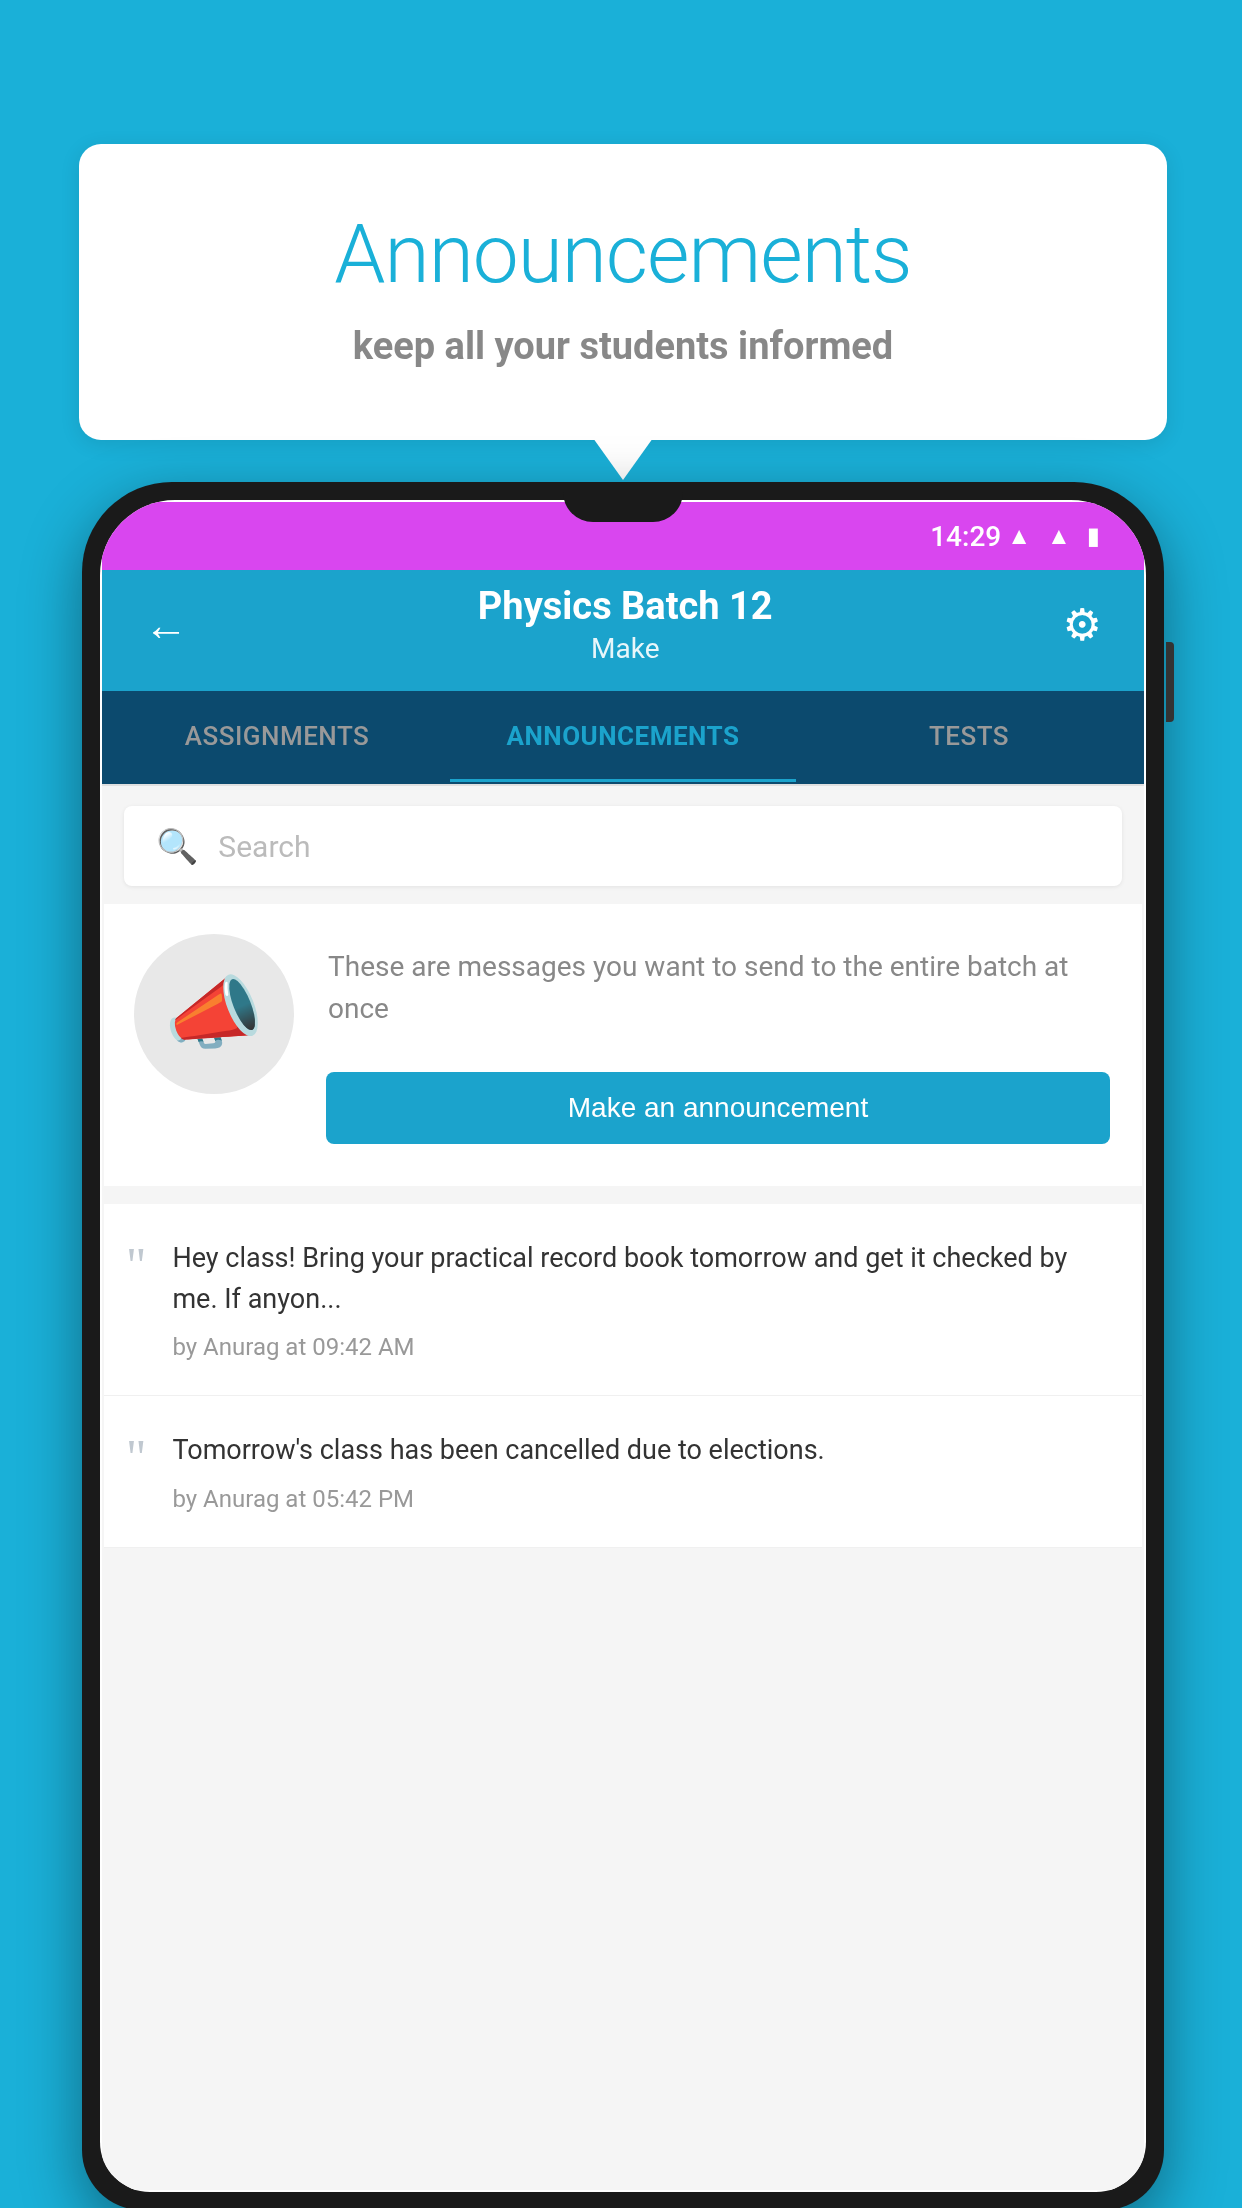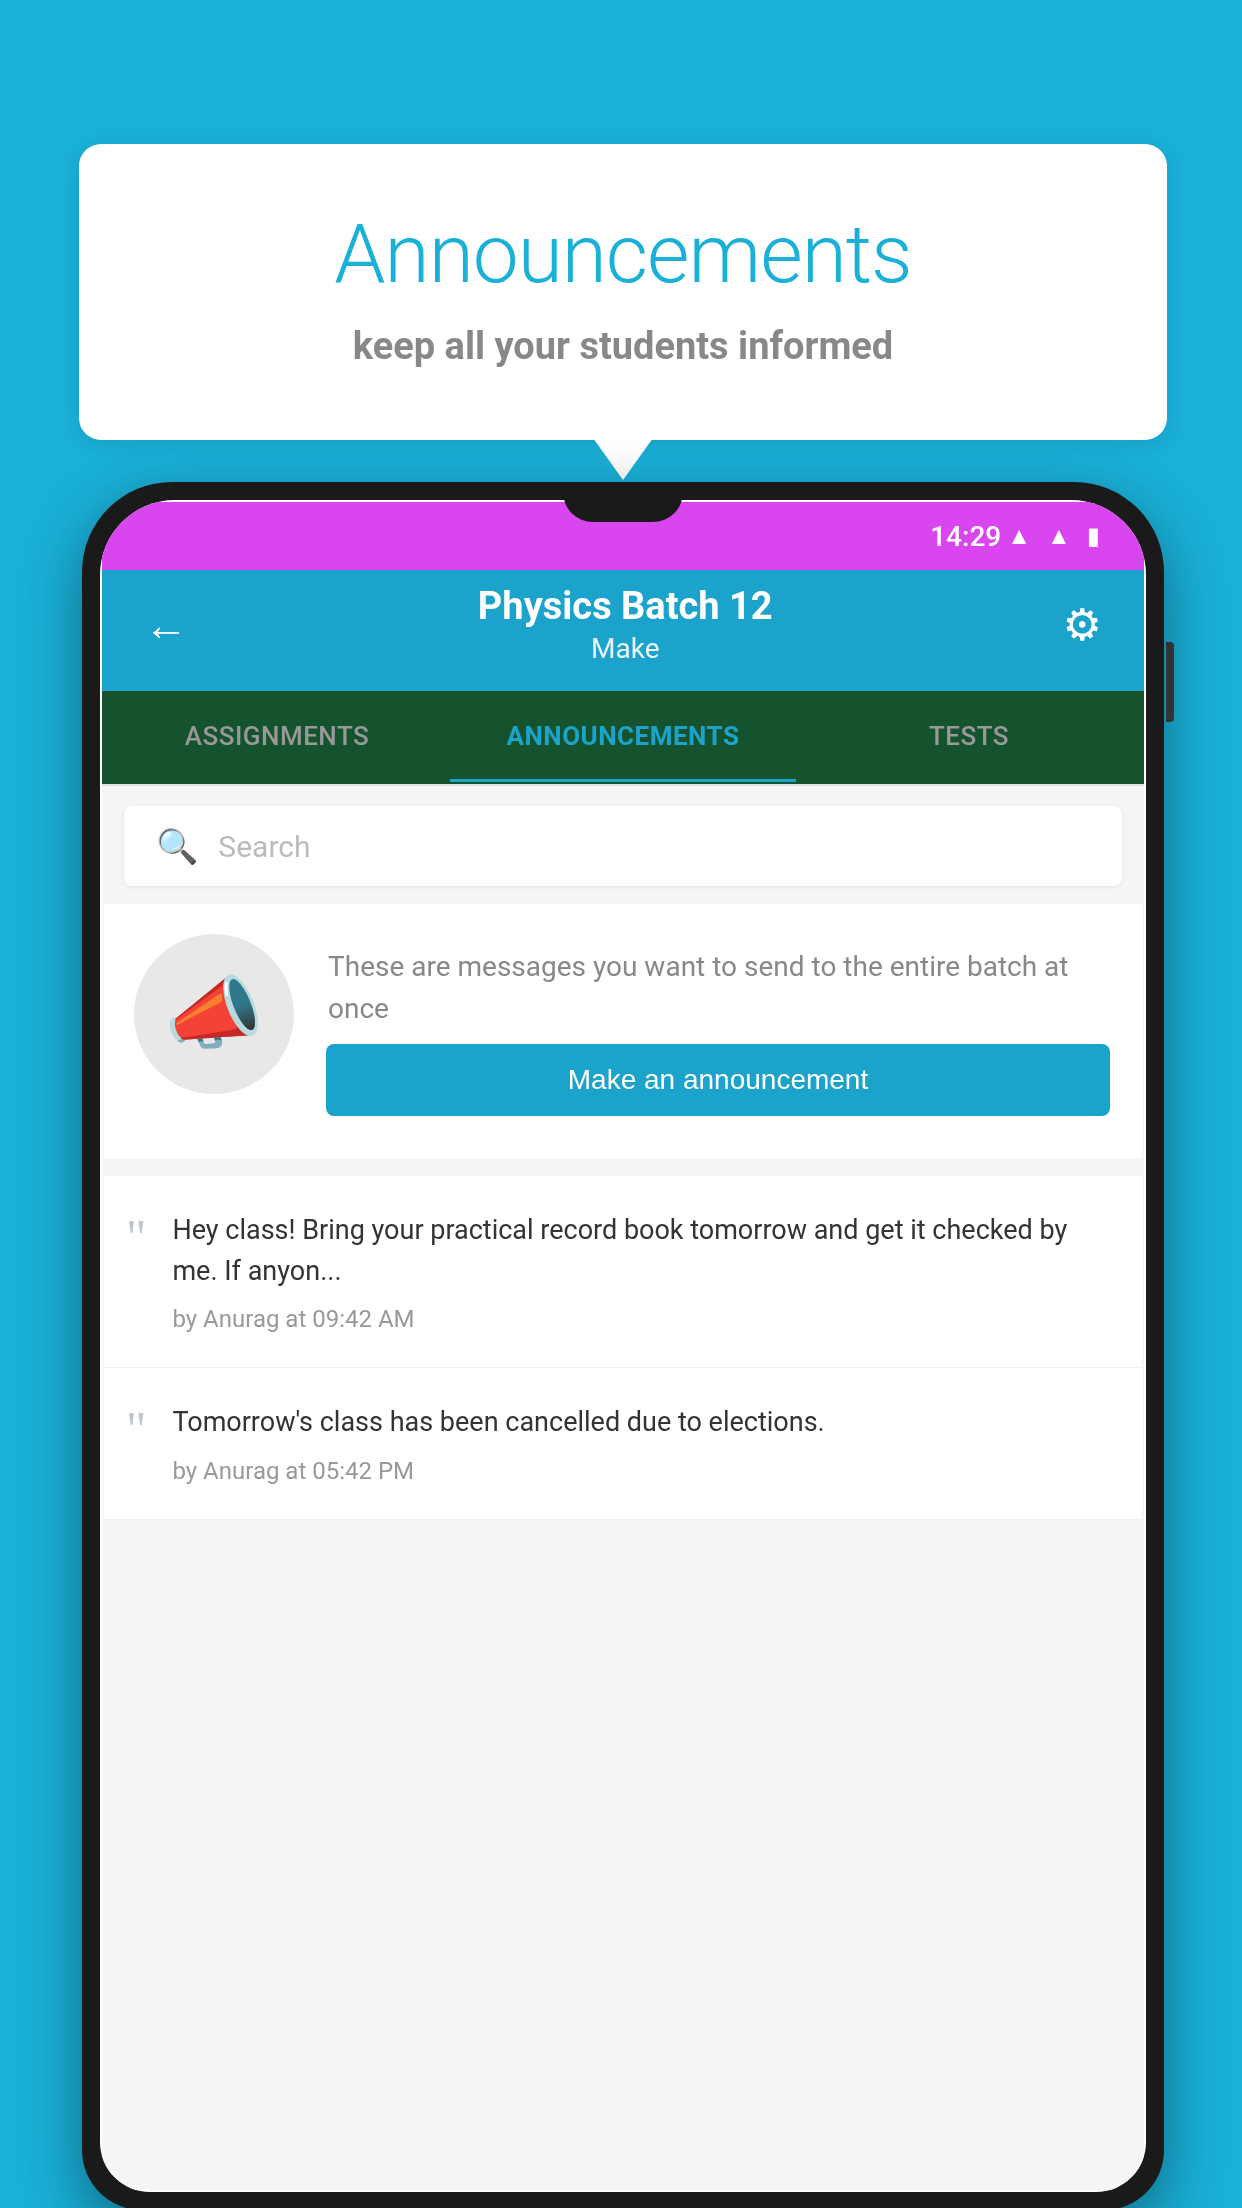--- a/index.html
+++ b/index.html
@@ -157,21 +157,21 @@
       font-weight: 400;
     }
 
     .gear-icon {
       color: white;
       font-size: 44px;
     }
 
     
     .tabs {
-      background: #14532d;
+      background: #0c4a6e;
       display: flex;
       border-bottom: 2px solid #e0e0e0;
       overflow: hidden;
     }
 
     .tab {
       flex: 1;
       padding: 28px 10px;
       text-align: center;
       font-size: 26px;
@@ -246,21 +246,21 @@
 
     .promo-content {
       flex: 1;
       padding-top: 10px;
     }
 
     .promo-desc {
       color: #888;
       font-size: 28px;
       line-height: 1.5;
-      margin-bottom: 12px;
+      margin-bottom: 40px;
     }
 
     .make-announcement-btn {
       background: #1ba3cc;
       color: white;
       border: none;
       border-radius: 8px;
       padding: 20px 36px;
       font-size: 28px;
       font-weight: 500;

